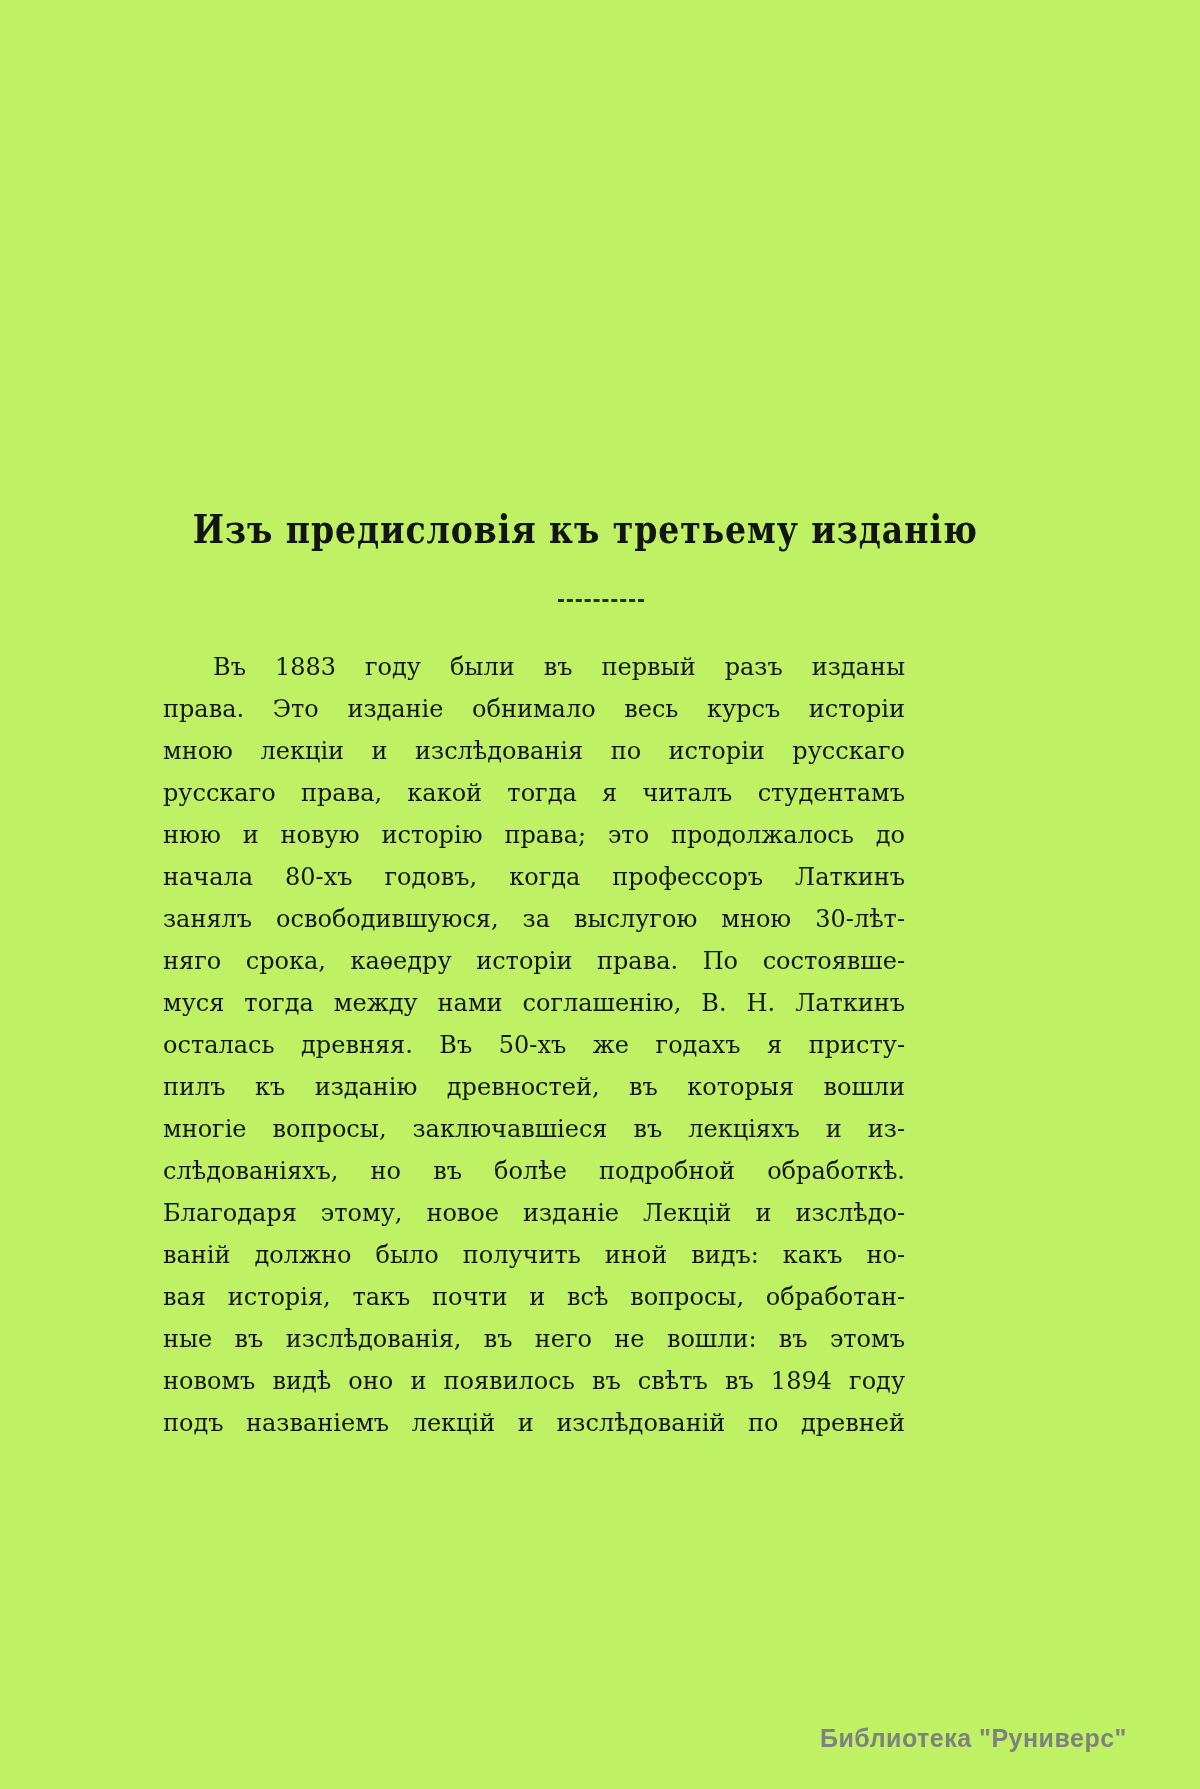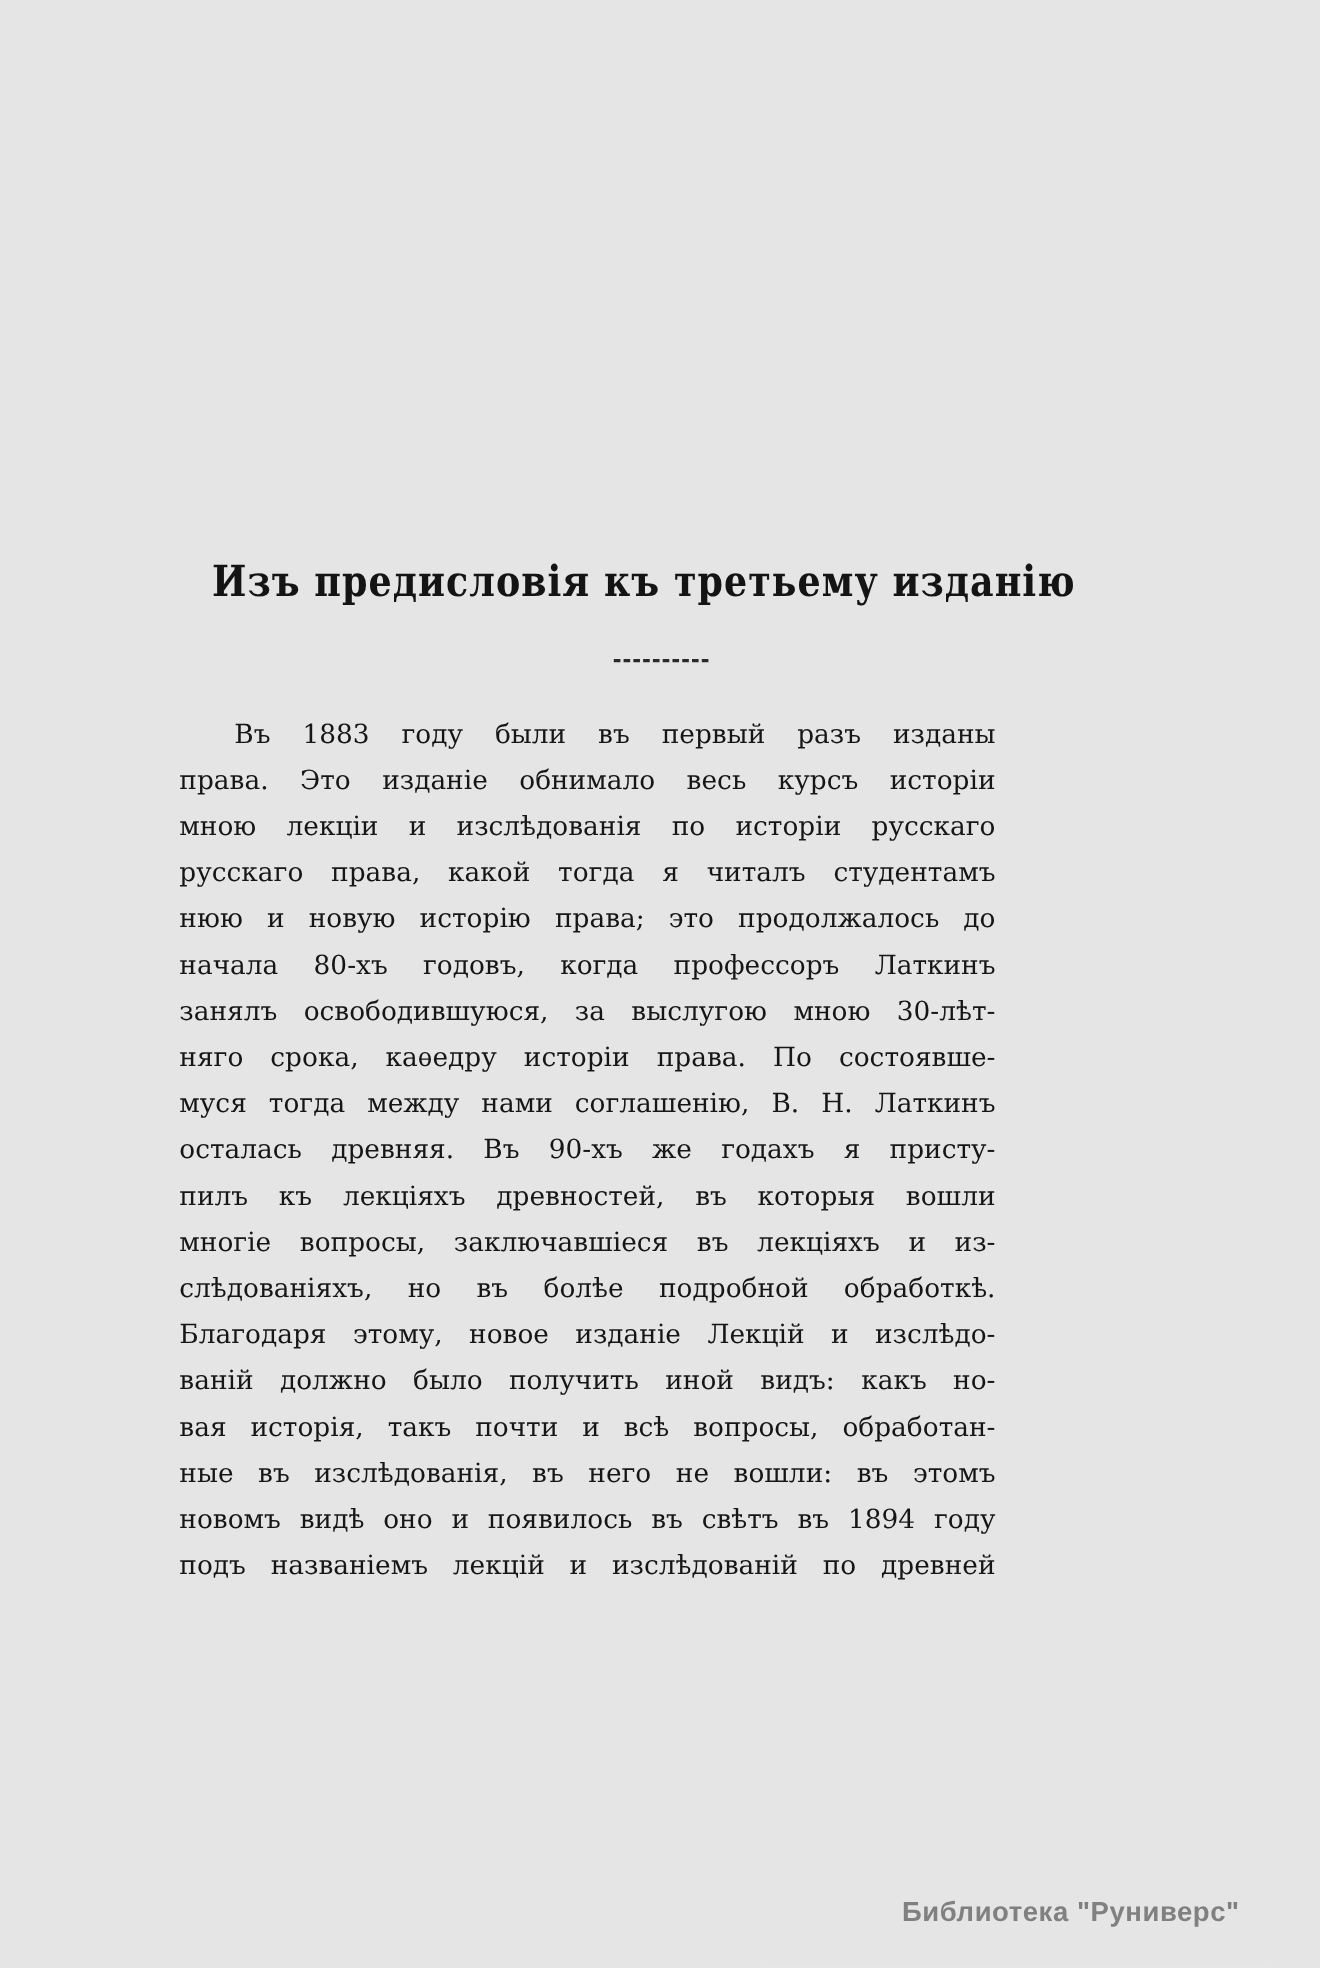--- a/index.html
+++ b/index.html
@@ -4,21 +4,21 @@
 <style>
   html, body {
     margin: 0;
     padding: 0;
     background: #ffffff;
   }
   .page {
     position: relative;
     width: 1200px;
     height: 1789px;
-    background: #e5e5e5;
+    background: #bef264;
     overflow: hidden;
     font-family: "DejaVu Serif", serif;
     color: #1b1b1b;
   }
   .content {
     position: absolute;
     left: 163px;
     top: 0;
     width: 742px;
   }
@@ -80,22 +80,22 @@
     <div class="paragraph">
         <div class="text-line first">Въ 1883 году были въ первый разъ изданы</div>
         <div class="text-line">права. Это изданіе обнимало весь курсъ исторіи</div>
         <div class="text-line">мною лекціи и изслѣдованія по исторіи русскаго</div>
         <div class="text-line">русскаго права, какой тогда я читалъ студентамъ</div>
         <div class="text-line">нюю и новую исторію права; это продолжалось до</div>
         <div class="text-line">начала 80-хъ годовъ, когда профессоръ Латкинъ</div>
         <div class="text-line">занялъ освободившуюся, за выслугою мною 30-лѣт-</div>
         <div class="text-line">няго срока, каѳедру исторіи права. По состоявше-</div>
         <div class="text-line">муся тогда между нами соглашенію, В. Н. Латкинъ</div>
-        <div class="text-line">осталась древняя. Въ 90-хъ же годахъ я присту-</div>
-        <div class="text-line">пилъ къ лекціяхъ древностей, въ которыя вошли</div>
+        <div class="text-line">осталась древняя. Въ 50-хъ же годахъ я присту-</div>
+        <div class="text-line">пилъ къ изданію древностей, въ которыя вошли</div>
         <div class="text-line">многіе вопросы, заключавшіеся въ лекціяхъ и из-</div>
         <div class="text-line">слѣдованіяхъ, но въ болѣе подробной обработкѣ.</div>
         <div class="text-line">Благодаря этому, новое изданіе Лекцій и изслѣдо-</div>
         <div class="text-line">ваній должно было получить иной видъ: какъ но-</div>
         <div class="text-line">вая исторія, такъ почти и всѣ вопросы, обработан-</div>
         <div class="text-line">ные въ изслѣдованія, въ него не вошли: въ этомъ</div>
         <div class="text-line">новомъ видѣ оно и появилось въ свѣтъ въ 1894 году</div>
         <div class="text-line">подъ названіемъ лекцій и изслѣдованій по древней</div>
       </div>
   </div>

